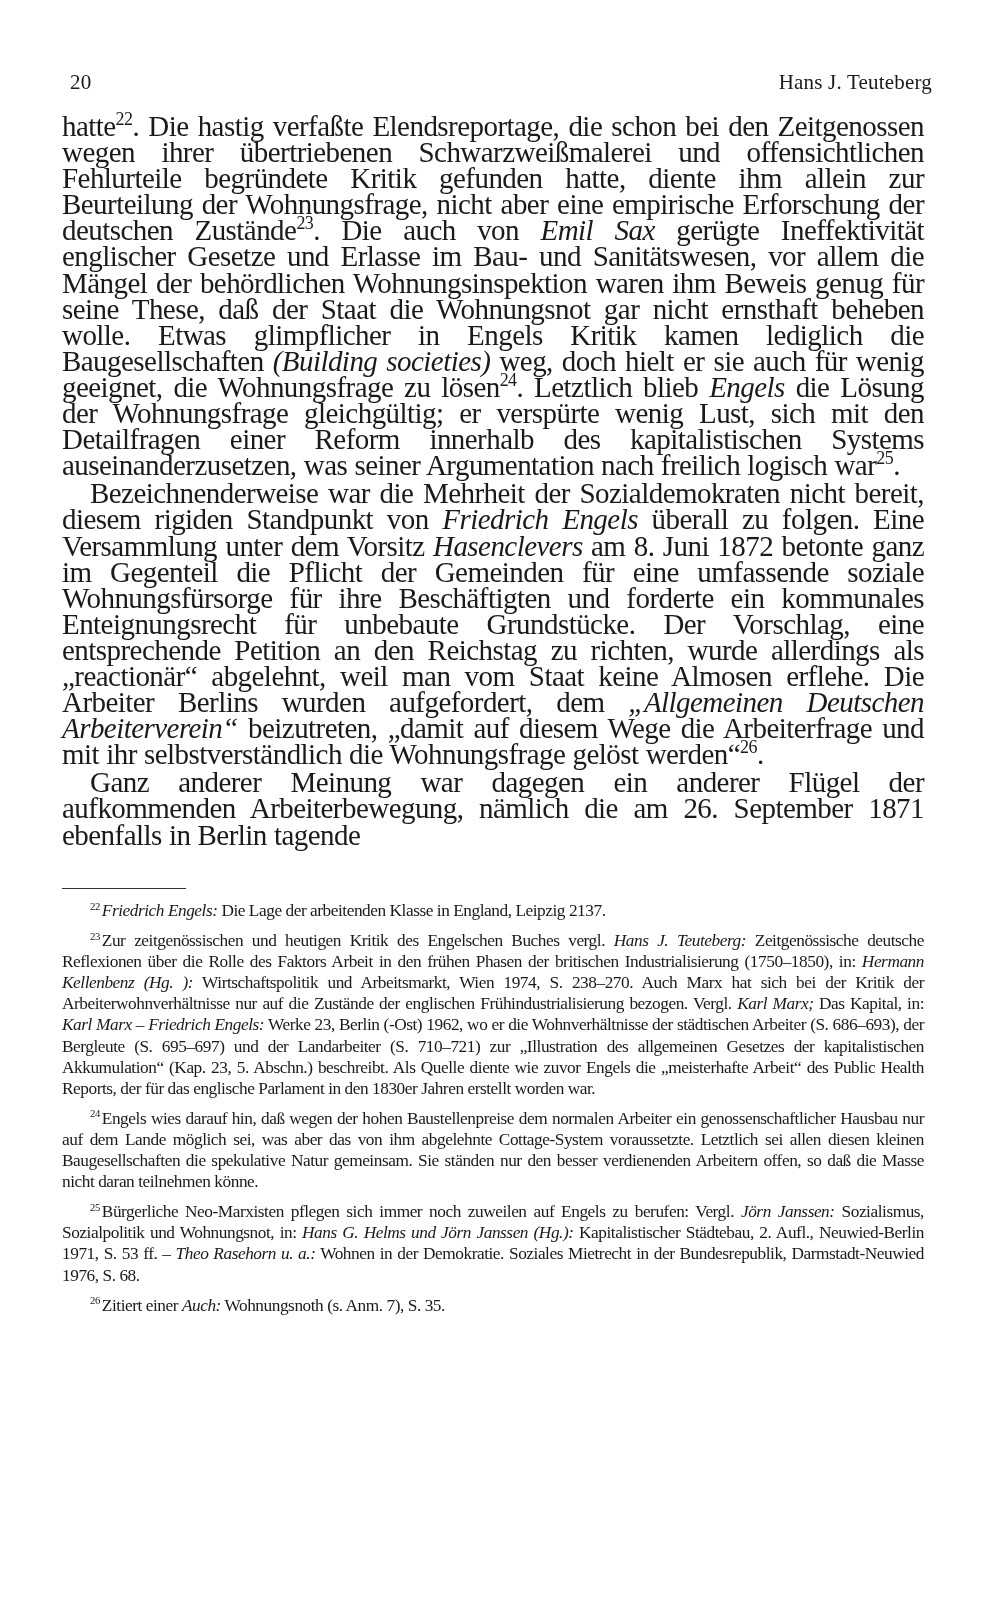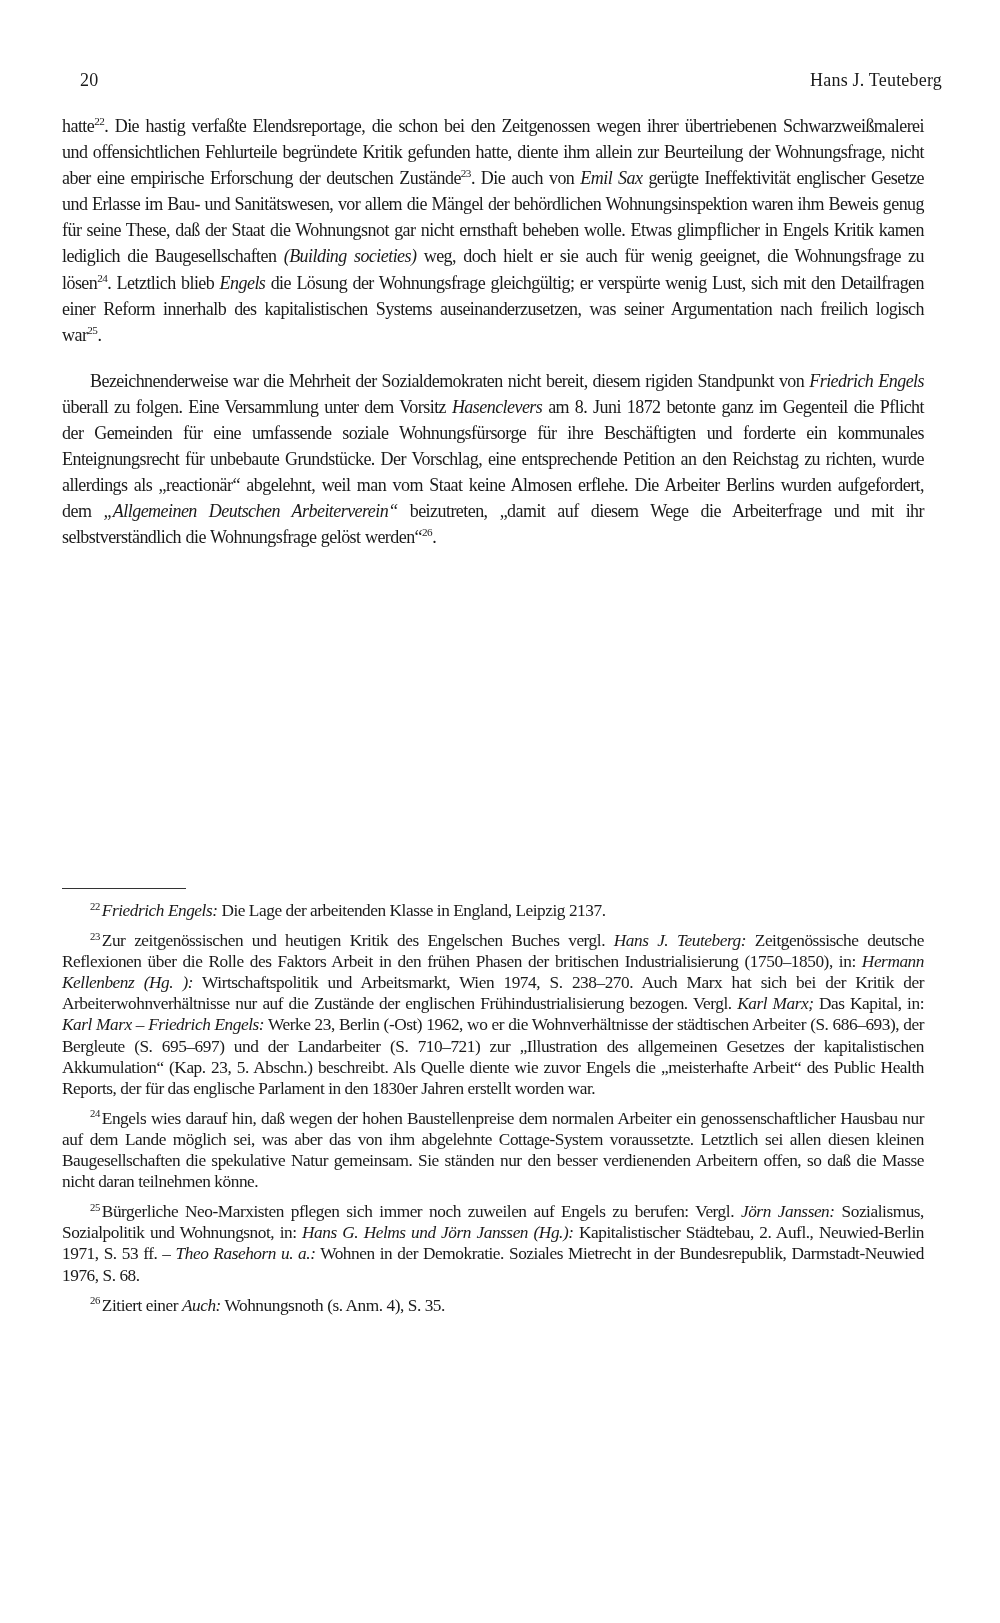--- a/index.html
+++ b/index.html
@@ -3,32 +3,32 @@
 <meta charset="utf-8">
 <style>
   html, body { margin: 0; padding: 0; background: #ffffff; }
   body {
     width: 1000px; height: 1623px; position: relative; overflow: hidden;
     color: #1a1a1a;
     font-family: "Liberation Serif", "DejaVu Serif", serif;
   }
   .page { position: absolute; left: 62px; top: 0; width: 862px; }
   .running-head {
-    position: absolute; top: 70px; left: 18px; width: 862px; height: 28px;
-    font-size: 18px; letter-spacing: 0.2px;
+    position: absolute; top: 70px; left: 8px; width: 862px; height: 28px;
+    font-size: 21px; letter-spacing: 0.2px;
   }
   .page-number { position: absolute; left: 0; top: 0; }
   .running-title { position: absolute; left: 0; width: 862px; text-align: right; top: 0; }
   .body-text {
     position: absolute; top: 113px; left: 0; width: 862px;
-    font-size: 18px; line-height: 26.1px; text-align: justify;
+    font-size: 29px; line-height: 26.1px; text-align: justify;
     font-stretch: condensed; letter-spacing: -0.55px; word-spacing: 0.5px;
   }
   .body-text p { margin: 0; }
-  .body-text p + p { margin-top: 20px; }
+  .body-text p + p { margin-top: 2px; }
   .indent { text-indent: 28px; }
   sup { font-size: 0.62em; line-height: 0; vertical-align: 0.6em; }
   i { font-style: italic; }
   .rule {
     position: absolute; top: 888px; left: 0; width: 124px; height: 0;
     border-top: 1.2px solid #333;
   }
   .footnotes {
     position: absolute; top: 900px; left: 0; width: 862px;
     font-size: 17.3px; line-height: 21.1px; text-align: justify;
@@ -46,29 +46,30 @@
   <div class="running-head">
     <span class="page-number">20</span>
     <span class="running-title">Hans J. Teuteberg</span>
   </div>
 
   <div class="body-text">
     <p><span>hatte</span><sup>22</sup><span>. Die hastig verfaßte Elendsreportage, die schon bei den Zeitgenossen wegen ihrer übertriebenen Schwarzweißmalerei und offensichtlichen Fehlurteile begründete Kritik gefunden hatte, diente ihm allein zur Beurteilung der Wohnungsfrage, nicht aber eine empirische Erforschung der deutschen Zustände</span><sup>23</sup><span>. Die auch von </span><i>Emil Sax</i><span> gerügte Ineffektivität englischer Gesetze und Erlasse im Bau- und Sanitätswesen, vor allem die Mängel der behördlichen Wohnungsinspektion waren ihm Beweis genug für seine These, daß der Staat die Wohnungsnot gar nicht ernsthaft beheben wolle. Etwas glimpflicher in Engels Kritik kamen lediglich die Baugesellschaften </span><i>(Building societies)</i><span> weg, doch hielt er sie auch für wenig geeignet, die Wohnungsfrage zu lösen</span><sup>24</sup><span>. Letztlich blieb </span><i>Engels</i><span> die Lösung der Wohnungsfrage gleichgültig; er verspürte wenig Lust, sich mit den Detailfragen einer Reform innerhalb des kapitalistischen Systems auseinanderzusetzen, was seiner Argumentation nach freilich logisch war</span><sup>25</sup><span>.</span></p>
 
     <p class="indent"><span>Bezeichnenderweise war die Mehrheit der Sozialdemokraten nicht bereit, diesem rigiden Standpunkt von </span><i>Friedrich Engels</i><span> überall zu folgen. Eine Versammlung unter dem Vorsitz </span><i>Hasenclevers</i><span> am 8. Juni 1872 betonte ganz im Gegenteil die Pflicht der Gemeinden für eine umfassende soziale Wohnungsfürsorge für ihre Beschäftigten und forderte ein kommunales Enteignungsrecht für unbebaute Grundstücke. Der Vorschlag, eine entsprechende Petition an den Reichstag zu richten, wurde allerdings als „reactionär“ abgelehnt, weil man vom Staat keine Almosen erflehe. Die Arbeiter Berlins wurden aufgefordert, dem </span><i>„Allgemeinen Deutschen Arbeiterverein“</i><span> beizutreten, „damit auf diesem Wege die Arbeiterfrage und mit ihr selbstverständlich die Wohnungsfrage gelöst werden“</span><sup>26</sup><span>.</span></p>
 
+    <p class="indent"><span>Ganz anderer Meinung war dagegen ein anderer Flügel der aufkommenden Arbeiterbewegung, nämlich die am 26. September 1871 ebenfalls in Berlin tagende</span></p>
   </div>
 
   <div class="rule"></div>
 
   <div class="footnotes">
     <p class="footnote"><span class="fn-num">22</span><i>Friedrich Engels:</i><span> Die Lage der arbeitenden Klasse in England, Leipzig 2137.</span></p>
 
     <p class="footnote"><span class="fn-num">23</span><span>Zur zeitgenössischen und heutigen Kritik des Engelschen Buches vergl. </span><i>Hans J. Teuteberg:</i><span> Zeitgenössische deutsche Reflexionen über die Rolle des Faktors Arbeit in den frühen Phasen der britischen Industrialisierung (1750–1850), in: </span><i>Hermann Kellenbenz (Hg. ):</i><span> Wirtschaftspolitik und Arbeitsmarkt, Wien 1974, S. 238–270. Auch Marx hat sich bei der Kritik der Arbeiterwohnverhältnisse nur auf die Zustände der englischen Frühindustrialisierung bezogen. Vergl. </span><i>Karl Marx;</i><span> Das Kapital, in: </span><i>Karl Marx – Friedrich Engels:</i><span> Werke 23, Berlin (-Ost) 1962, wo er die Wohnverhältnisse der städtischen Arbeiter (S. 686–693), der Bergleute (S. 695–697) und der Landarbeiter (S. 710–721) zur „Illustration des allgemeinen Gesetzes der kapitalistischen Akkumulation“ (Kap. 23, 5. Abschn.) beschreibt. Als Quelle diente wie zuvor Engels die „meisterhafte Arbeit“ des Public Health Reports, der für das englische Parlament in den 1830er Jahren erstellt worden war.</span></p>
 
     <p class="footnote"><span class="fn-num">24</span><span>Engels wies darauf hin, daß wegen der hohen Baustellenpreise dem normalen Arbeiter ein genossenschaftlicher Hausbau nur auf dem Lande möglich sei, was aber das von ihm abgelehnte Cottage-System voraussetzte. Letztlich sei allen diesen kleinen Baugesellschaften die spekulative Natur gemeinsam. Sie ständen nur den besser verdienenden Arbeitern offen, so daß die Masse nicht daran teilnehmen könne.</span></p>
 
     <p class="footnote"><span class="fn-num">25</span><span>Bürgerliche Neo-Marxisten pflegen sich immer noch zuweilen auf Engels zu berufen: Vergl. </span><i>Jörn Janssen:</i><span> Sozialismus, Sozialpolitik und Wohnungsnot, in: </span><i>Hans G. Helms und Jörn Janssen (Hg.):</i><span> Kapitalistischer Städtebau, 2. Aufl., Neuwied-Berlin 1971, S. 53 ff. – </span><i>Theo Rasehorn u. a.:</i><span> Wohnen in der Demokratie. Soziales Mietrecht in der Bundesrepublik, Darmstadt-Neuwied 1976, S. 68.</span></p>
 
-    <p class="footnote"><span class="fn-num">26</span><span>Zitiert einer </span><i>Auch:</i><span> Wohnungsnoth (s. Anm. 4), S. 35.</span></p>
+    <p class="footnote"><span class="fn-num">26</span><span>Zitiert einer </span><i>Auch:</i><span> Wohnungsnoth (s. Anm. 7), S. 35.</span></p>
   </div>
 
 </div>
 
 </body></html>

